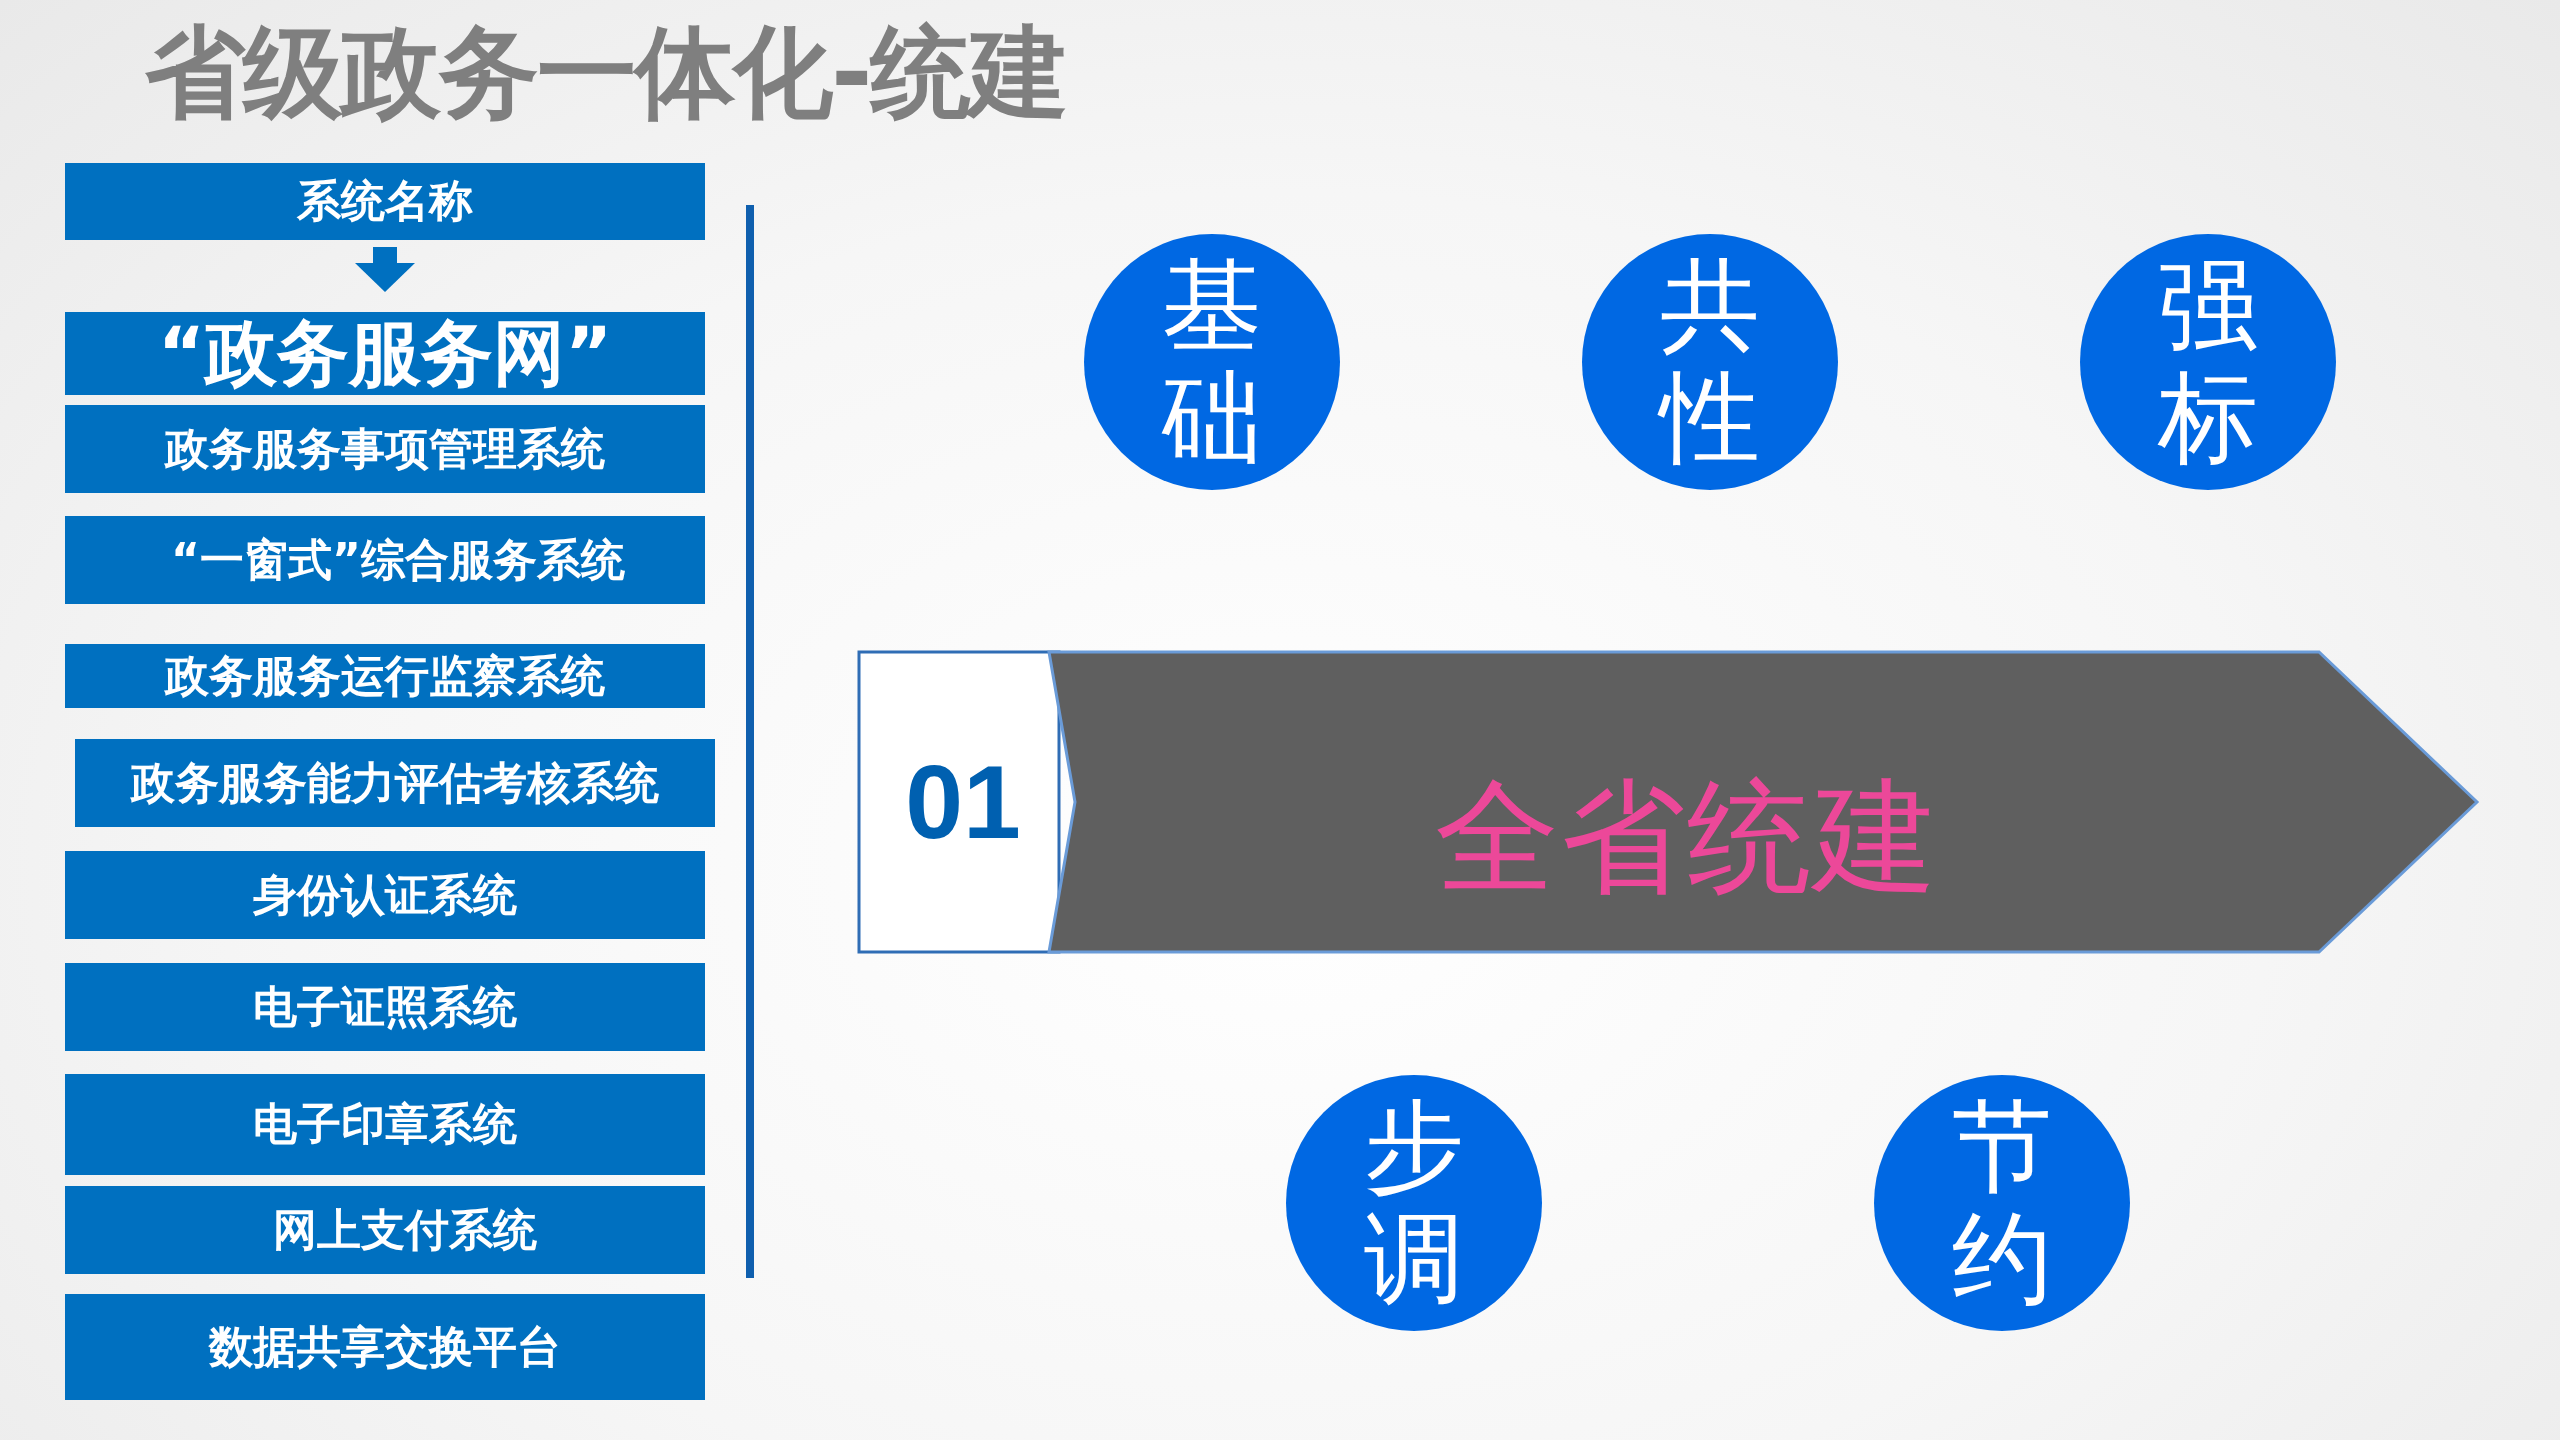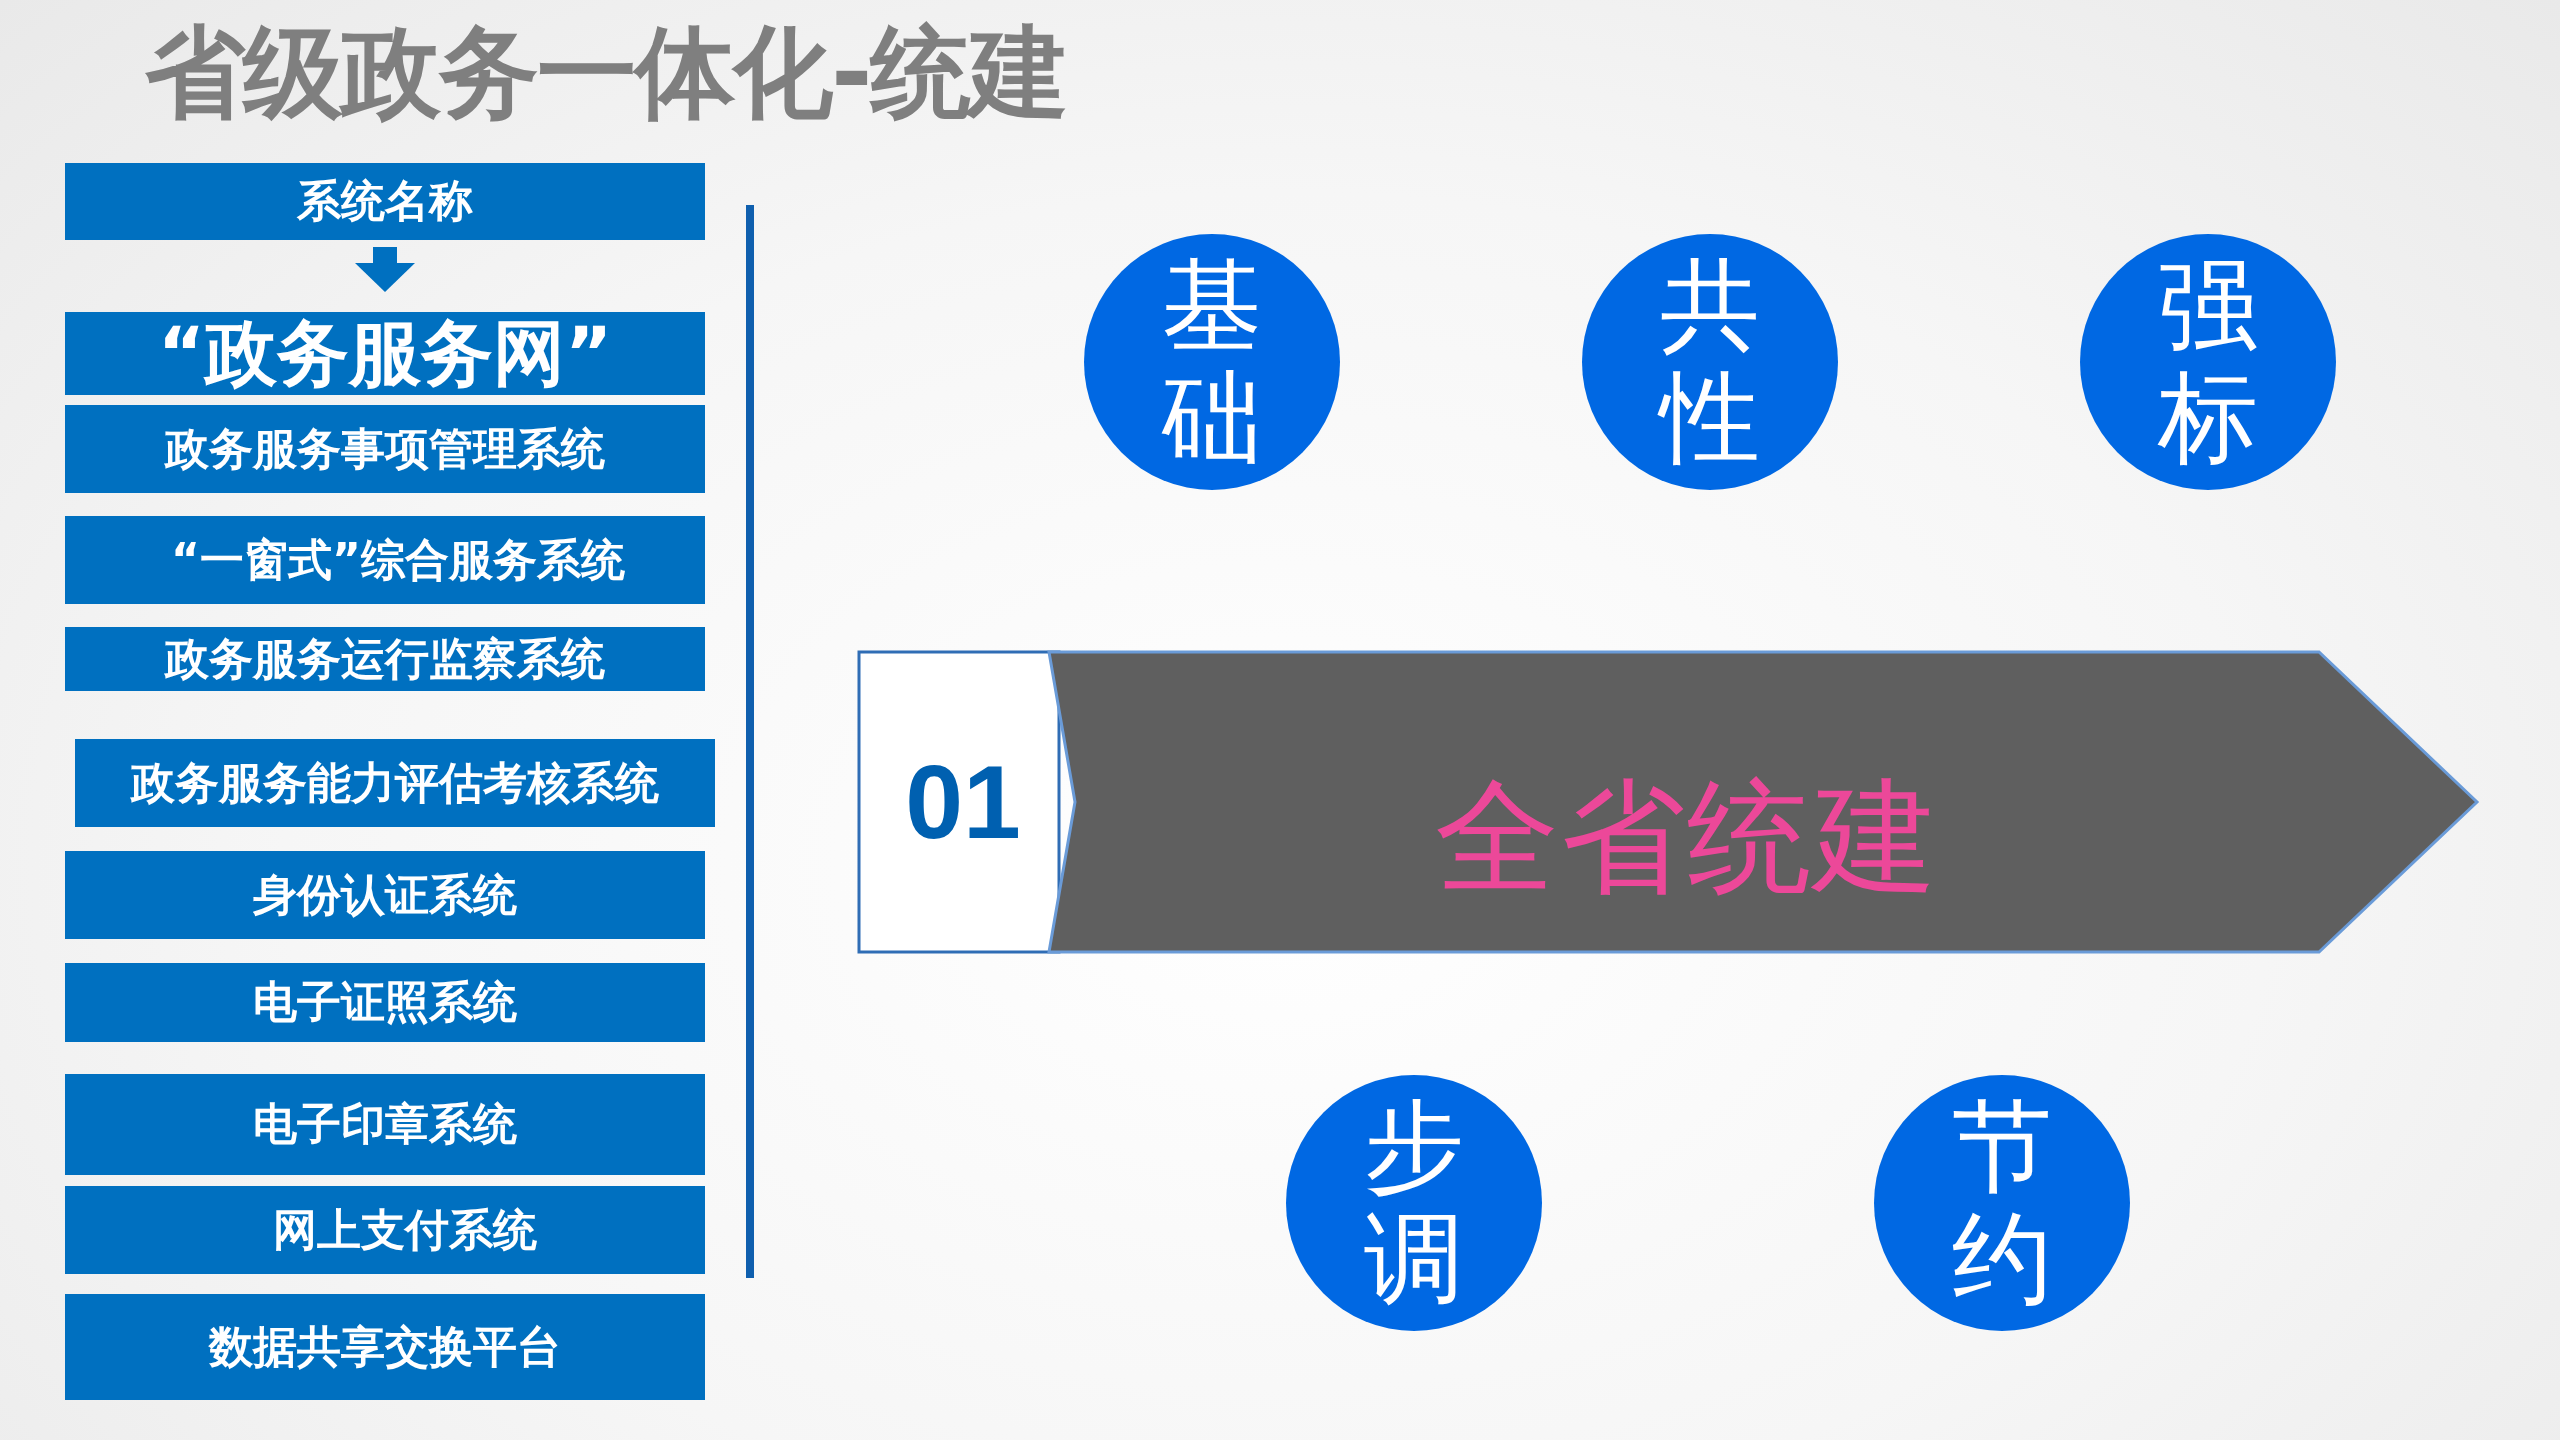--- a/index.html
+++ b/index.html
@@ -52,24 +52,24 @@
 
 <div class="box header" style="top:163px;height:77px;">系统名称</div>
 <svg class="down-arrow" viewBox="0 0 60 45">
   <rect x="18" y="0" width="24" height="16" fill="#0070c0"></rect>
   <polygon points="0,16 60,16 30,45" fill="#0070c0"></polygon>
 </svg>
 <div class="box highlight" style="top:312px;height:83px;">“政务服务网”</div>
 
 <div class="box" style="top:405px;height:88px;">政务服务事项管理系统</div>
 <div class="box" style="top:516px;height:88px;padding-left:26px;">“一窗式”综合服务系统</div>
-<div class="box" style="top:627px;height:64px;">政务服务运行监察系统</div>
+<div class="box" style="top:644px;height:64px;">政务服务运行监察系统</div>
 <div class="box" style="top:739px;height:88px;margin-left:10px;">政务服务能力评估考核系统</div>
 <div class="box" style="top:851px;height:88px;">身份认证系统</div>
-<div class="box" style="top:963px;height:79px;">电子证照系统</div>
+<div class="box" style="top:963px;height:88px;">电子证照系统</div>
 <div class="box" style="top:1074px;height:101px;">电子印章系统</div>
 <div class="box" style="top:1186px;height:88px;padding-left:40px;">网上支付系统</div>
 <div class="box" style="top:1294px;height:106px;">数据共享交换平台</div>
 
 <div class="vline"></div>
 
 <div class="circle" style="left:1084px;top:234px;">
   <span>基</span>
   <span>础</span>
 </div>

